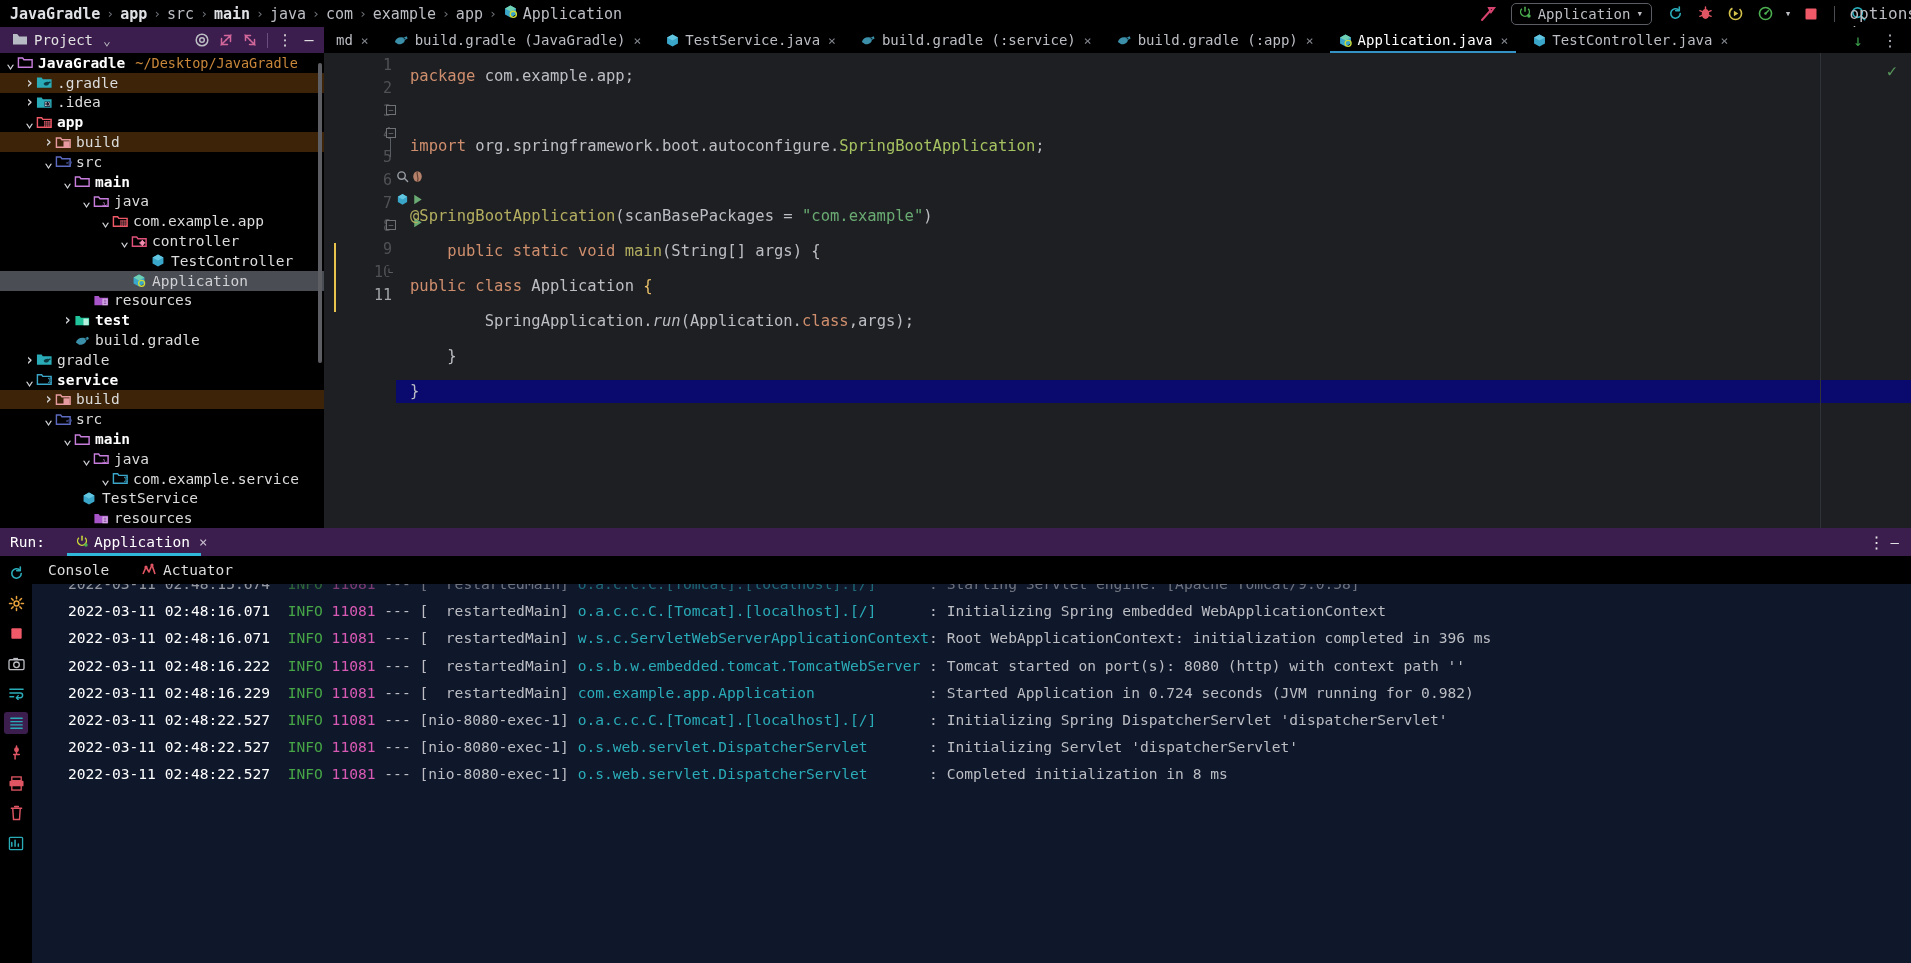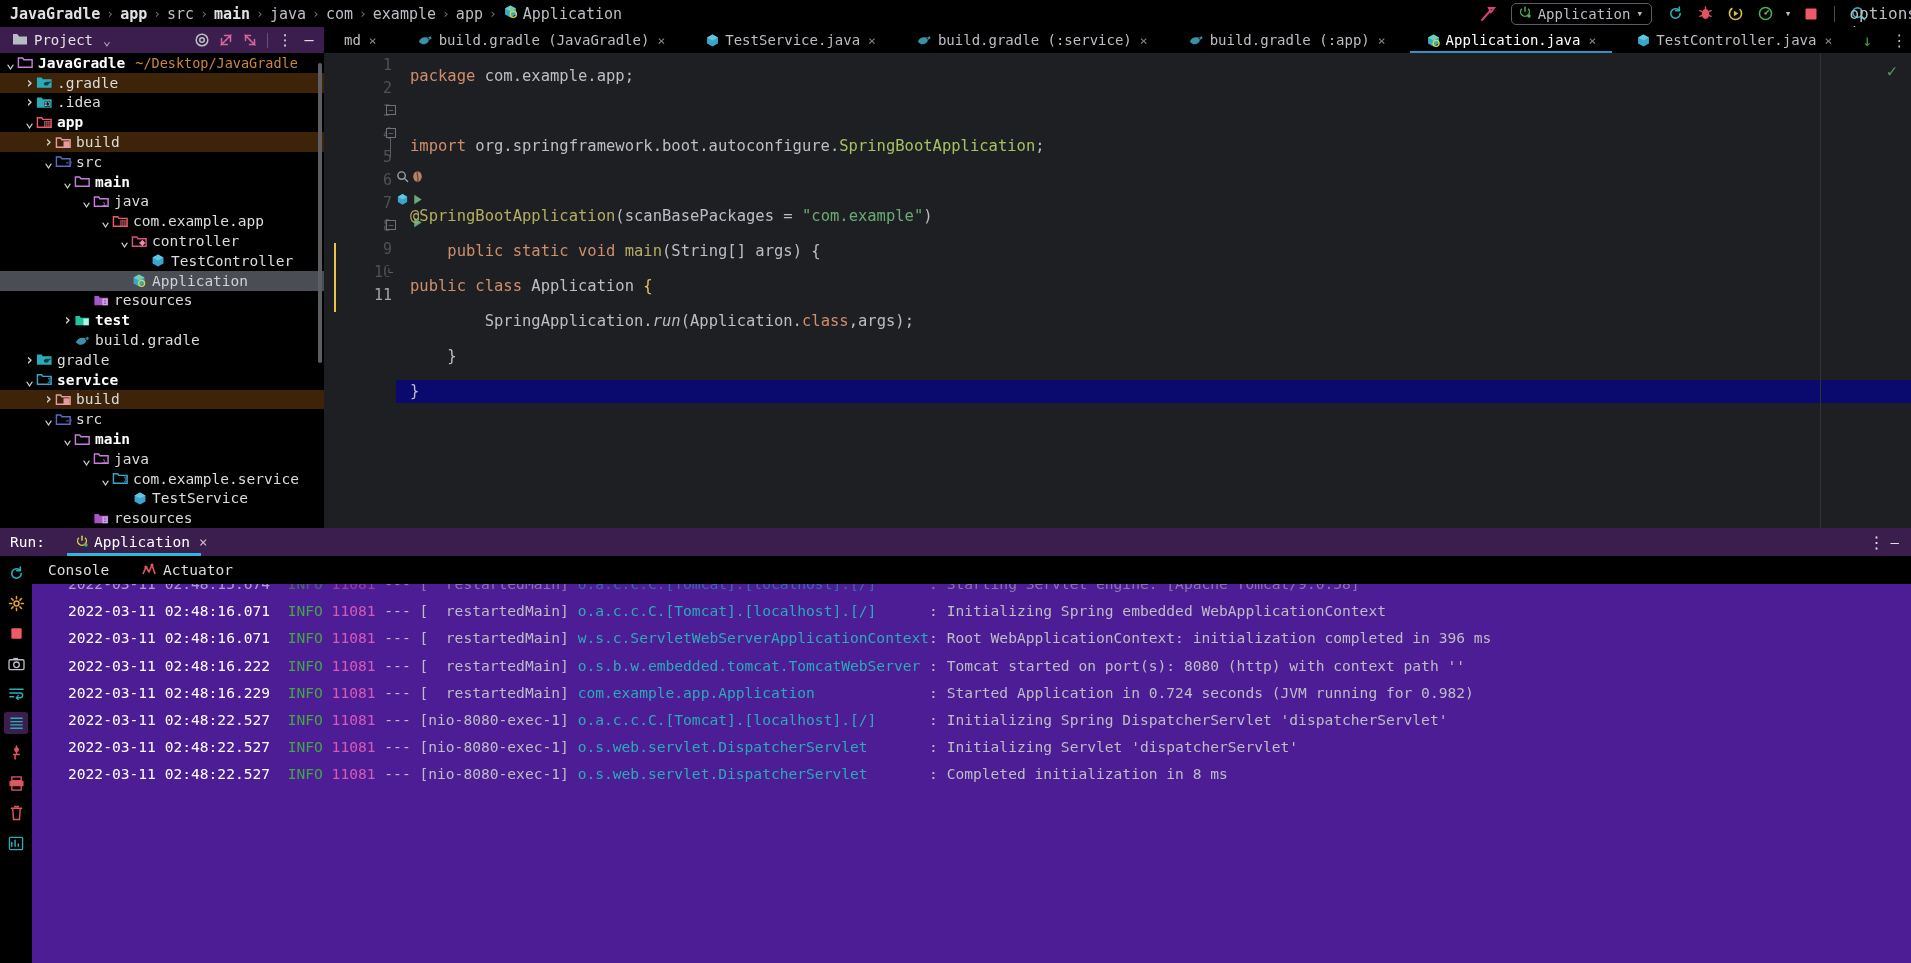--- a/index.html
+++ b/index.html
@@ -48,21 +48,21 @@
   
   #tabbar {
     position: absolute; left: 324px; top: 27px; width: 1587px; height: 26px;
     background: #000000;
     display: flex; align-items: center;
     font-size: 14px;
     overflow: hidden;
   }
   .etab {
     display: flex; align-items: center; gap: 5px;
-    height: 26px; padding: 0 20px;
+    height: 26px; padding: 0 12px;
     color: #bcbec4; white-space: nowrap; cursor: pointer;
     position: relative;
   }
   .etab.active { color: #ffffff; }
   .etab.active::after {
     content:""; position:absolute; left:4px; right:4px; bottom:0; height:2px; background:#3592c4;
   }
   .etab .tclose { color: #868a91; font-size: 13px; margin-left: 3px; }
   .tabbar-end { margin-left: auto; display:flex; align-items:center; gap:2px; padding-right:6px; }
 
@@ -146,21 +146,21 @@
   #run-sidebar {
     position:absolute; left:0; top:556px; width:32px; height:407px;
     background:#000000; display:flex; flex-direction:column; align-items:center;
     padding-top:6px; gap:8px;
   }
   .rs-icon { width:24px; height:22px; display:flex; align-items:center; justify-content:center; cursor:pointer; }
   .rs-icon.active { background:#3c1e4e; border-radius:3px; }
 
   #console {
     position:absolute; left:32px; top:584px; width:1879px; height:379px;
-    background:#4c1d95; overflow:hidden; font-size:14.6px; line-height:27.2px;
+    background:#0f172a; overflow:hidden; font-size:14.6px; line-height:27.2px;
     padding-left: 36px;
   }
   .logline { white-space:pre; color:#bcbec4; }
   .l-date { color:#ffffff; }
   .l-info { color:#46a546; }
   .l-pid  { color:#d85ab5; }
   .l-dash { color:#bcbec4; }
   .l-thread { color:#bcbec4; }
   .l-logger { color:#2aacb8; }
   .l-msg { color:#bcbec4; }
@@ -552,21 +552,21 @@
         <span class="tlabel">java</span>
       </div>
       <div class="trow" style="padding-left: 99px;">
         <span class="arrow" style="font-size: 15px; line-height: 6px; font-weight: bold;">⌄</span>
         <span class="ticon"><svg width="17" height="15" viewBox="0 0 18 15">
             <path d="M1.5 2.5 L6 2.5 L7.2 4.2 L16 4.2 L16 12.6 L1.5 12.6 Z" fill="none" stroke="#3aa6c9" stroke-width="1.5"></path>
             <text x="12.5" y="11.5" font-size="7.5" fill="#3aa6c9" font-family="monospace">Σ</text>
           </svg></span>
         <span class="tlabel">com.example.service</span>
       </div>
-      <div class="trow" style="padding-left: 118px; text-align: right;">
+      <div class="trow" style="padding-left: 68px;">
         <span class="arrow"></span>
         <span class="ticon"><svg width="16" height="15" viewBox="0 0 16 16">
             <path d="M8 1.5 L13.8 4.7 L13.8 11.3 L8 14.5 L2.2 11.3 L2.2 4.7 Z" fill="#3aa6c9"></path>
             <path d="M8 1.5 L13.8 4.7 L8 8 L2.2 4.7 Z" fill="#63c6e0"></path>
           </svg></span>
         <span class="tlabel">TestService</span>
       </div>
       <div class="trow" style="padding-left: 80px;">
         <span class="arrow"></span>
         <span class="ticon"><svg width="17" height="15" viewBox="0 0 18 15">

